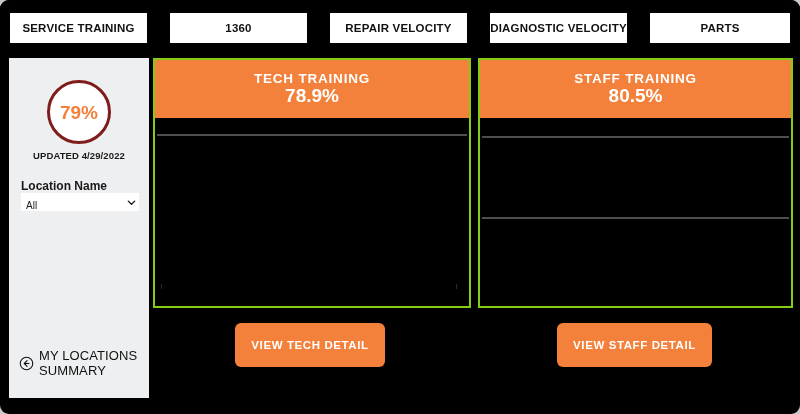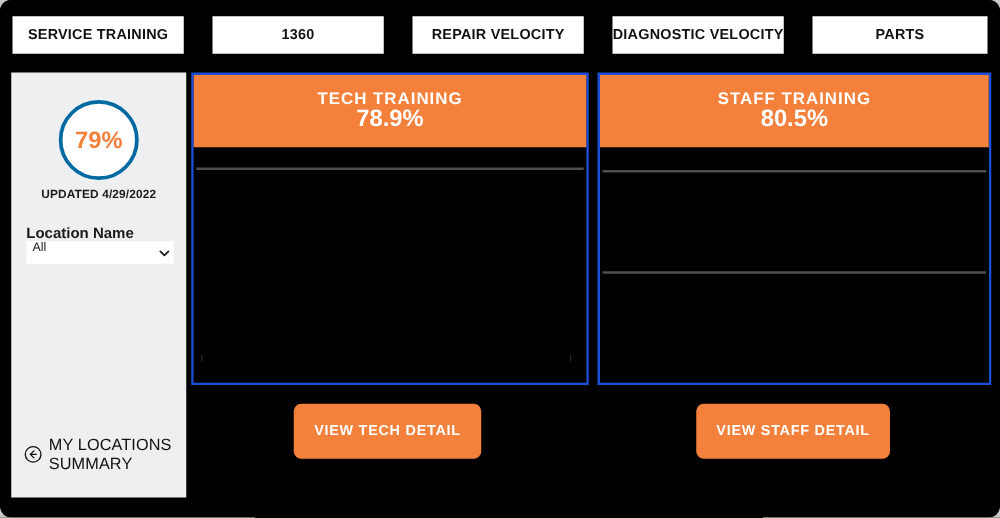--- a/index.html
+++ b/index.html
@@ -68,21 +68,21 @@
     position: absolute;
     left: 0; top: 22px;
     width: 140px;
     display: flex;
     justify-content: center;
   }
   .gauge {
     width: 64px;
     height: 64px;
     border-radius: 50%;
-    border: 3px solid #0369a1;
+    border: 3px solid #7f1d1d;
     background: #ffffff;
     display: flex;
     align-items: center;
     justify-content: center;
     box-sizing: border-box;
   }
   .gauge-value {
     color: #f3803b;
     font-size: 19px;
     font-weight: bold;
@@ -109,21 +109,21 @@
   }
   .select-box {
     position: absolute;
     left: 12px;
     top: 135px;
     width: 118px;
     height: 18px;
     background: #ffffff;
     border: none;
     display: flex;
-    align-items: flex-start;
+    align-items: flex-end;
     box-sizing: border-box;
     cursor: pointer;
     gap: 28px;
   }
   .select-value {
     flex: 1;
     padding-left: 5px;
     font-size: 10px;
     color: #1a1a1a;
   }
@@ -152,21 +152,21 @@
     color: #111111;
     letter-spacing: 0.1px;
   }
 
   
   .panel {
     position: absolute;
     top: 58px;
     height: 250px;
     background: #000000;
-    border: 2px solid #1d4ed8;
+    border: 2px solid #84cc16;
     box-sizing: border-box;
   }
   .panel-tech  { left: 153px; width: 318px; }
   .panel-staff { left: 478px; width: 315px; }
 
   .panel-head {
     height: 58px;
     background: #f3803b;
     color: #ffffff;
     display: flex;

